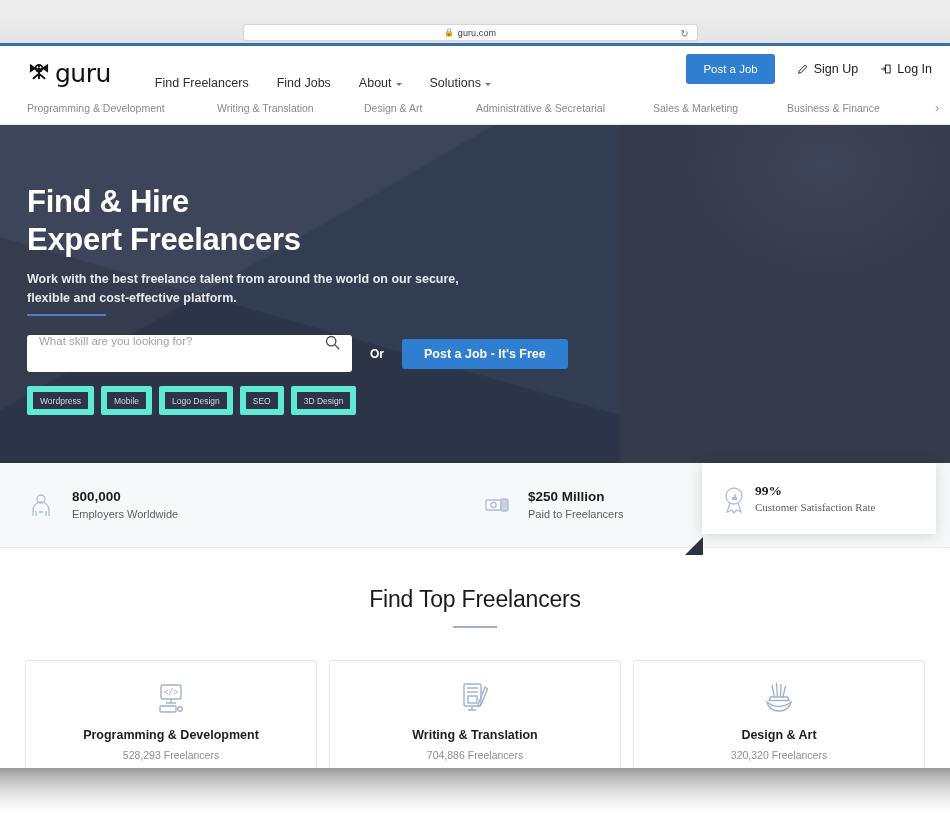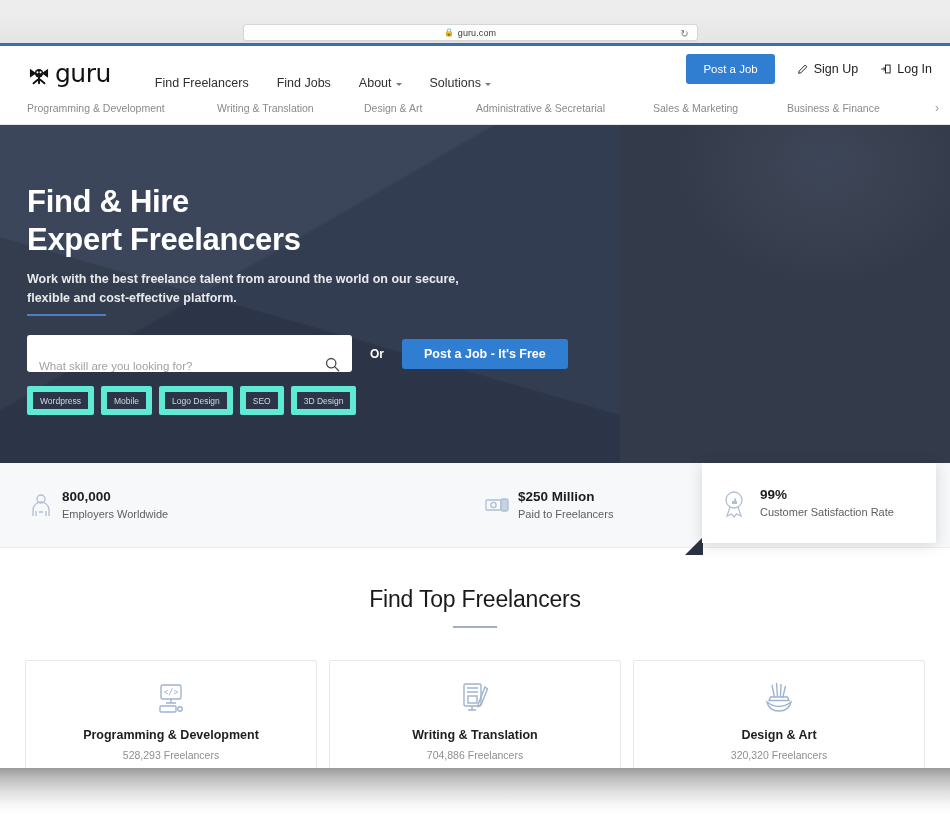--- a/index.html
+++ b/index.html
@@ -37,21 +37,21 @@
     background:#3b6db3;
   }
 
   
   .site-header{
     position:absolute; top:46px; left:0; width:950px; height:46px;
     background:#ffffff;
     display:flex; align-items:center;
   }
   .logo{
-    margin-left:27px; display:flex; align-items:flex-end; gap:4px;
+    margin-left:27px; display:flex; align-items:flex-start; gap:4px;
     cursor:pointer;
     margin-top:8px;
   }
   .logo-mark{ width:24px; height:20px; }
   .logo-word{
     font-size:25px; color:#111; letter-spacing:-.5px;
     font-family:"DejaVu Sans", sans-serif; font-weight:400;
     line-height:1;
   }
   .main-nav{ display:flex; gap:0; margin-left:30px;margin-top:28px; }
@@ -132,21 +132,21 @@
   .hero-rule{
     position:absolute; left:27px; top:189px; width:79px; height:2px;
     background:#4b7fc4;
   }
   .search-wrap{
     position:absolute; left:27px; top:210px;
     display:flex; align-items:center; gap:0;
   }
   .search-box{
     width:325px; height:37px; background:#fff; border-radius:3px;
-    display:flex; align-items:flex-end; padding:0 12px; cursor:text;
+    display:flex; align-items:flex-start; padding:0 12px; cursor:text;
   }
   .search-box input{
     flex:1; border:none; outline:none; font-size:11.5px; color:#333;
     font-family:"Liberation Sans", sans-serif; background:transparent;
   }
   .search-box input::placeholder{ color:#a2a2a2; }
   .search-ico{ width:15px; height:15px; color:#555; }
   .or-text{
     color:#fff; font-size:12px; font-weight:bold; margin:0 18px;
   }
@@ -162,30 +162,31 @@
     padding:3.5px 7px; border-radius:2px; cursor:pointer; white-space:nowrap;
   }
 
   
   .stats-band{
     position:absolute; top:463px; left:0; width:950px; height:85px;
     background:#f7f8f9; border-bottom:1px solid #ededed;
     display:flex; align-items:center;
   }
   .stat{
-    display:flex; align-items:center; gap:8px; position:absolute;
+    display:flex; align-items:center; gap:18px; position:absolute;
   }
   .stat-ico{ width:26px; height:26px; color:#b7c3d6; }
   .stat-num{ font-size:13.5px; font-weight:bold; color:#1d1d1d; line-height:1.35; }
   .stat-lbl{ font-size:11px; color:#5e5e5e; line-height:1.35; }
   .stat-card{
-    position:absolute; left:702px; top:463px; width:234px; height:80px;
+    position:absolute; left:702px; top:463px; width:234px; height:71px;
     background:#fff; box-shadow:0 2px 14px rgba(0,0,0,.14);
-    display:flex; align-items:center; gap:13px; padding-left:19px;
+    display:flex; align-items:center; gap:8px; padding-left:19px;
     z-index:5;
+    font-family:Liberation Serif, serif;
   }
   .card-notch{
     position:absolute; left:685px; top:537px; width:18px; height:18px;
     background:#2a3244; clip-path:polygon(100% 0,100% 100%,0 100%);
     z-index:4;
   }
 
   
   .section{
     position:absolute; top:548px; left:0; width:950px; height:266px;

